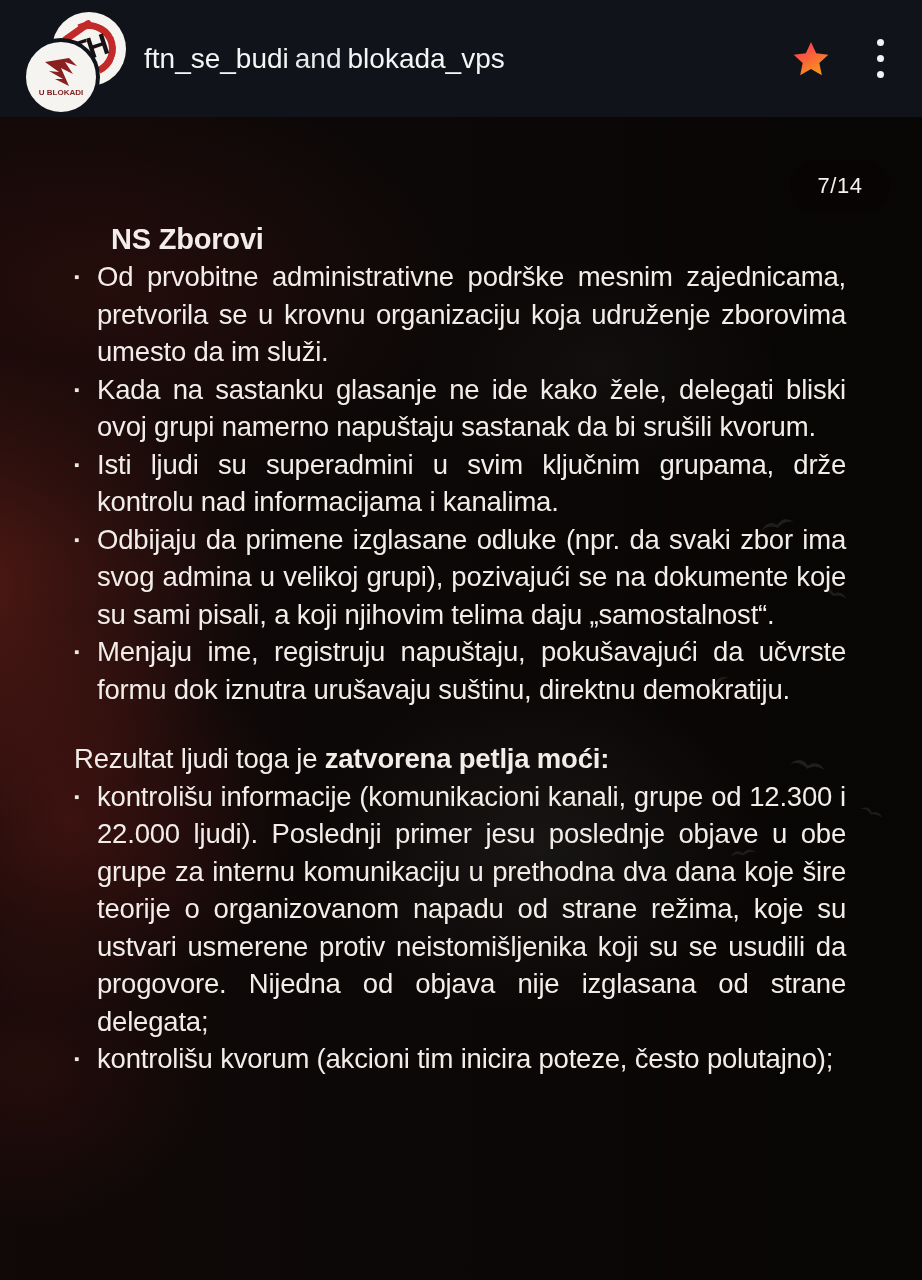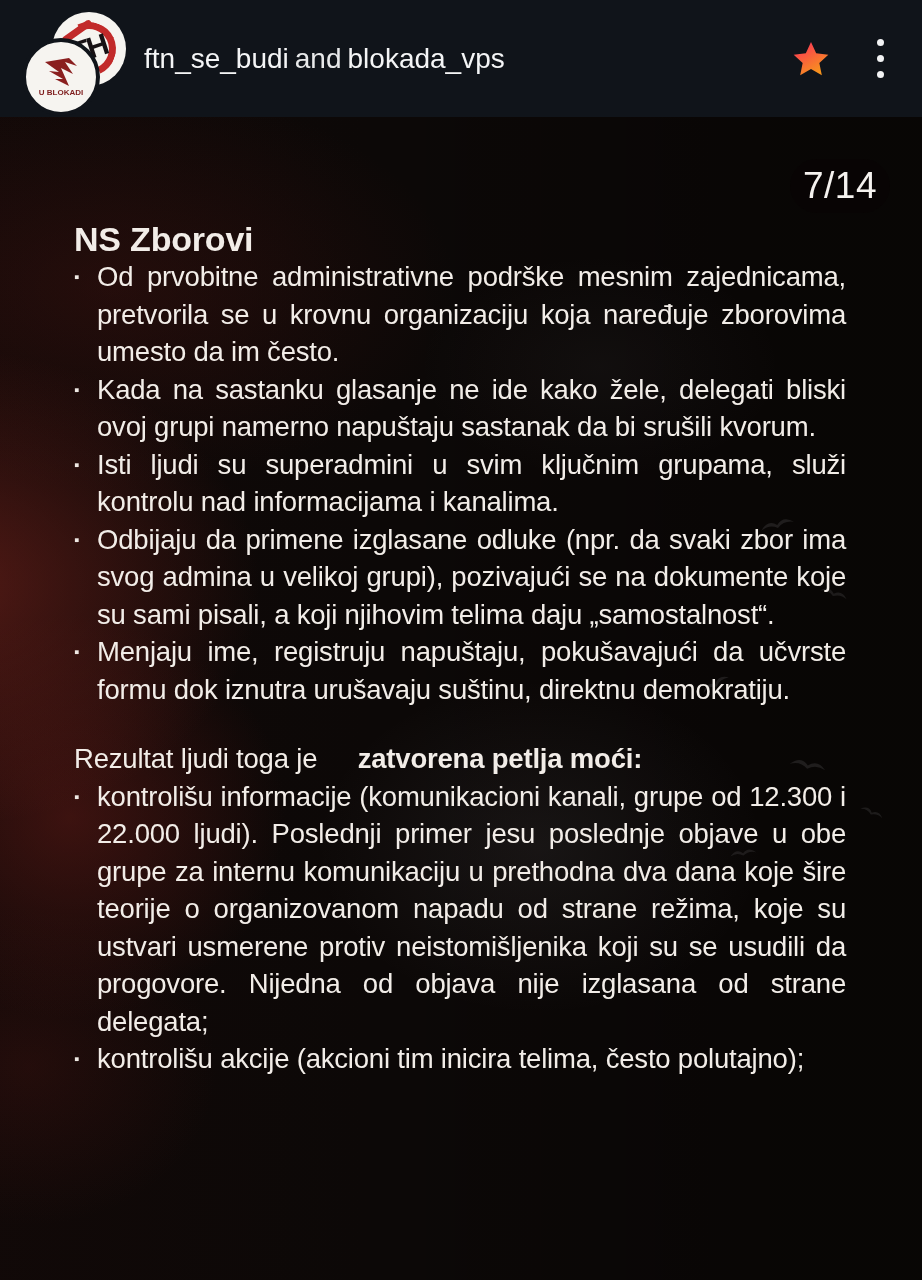--- a/index.html
+++ b/index.html
@@ -53,32 +53,32 @@
       radial-gradient(ellipse 300px 280px at 70px 700px, rgba(122,32,27,0.42), transparent 72%),
       radial-gradient(ellipse 480px 280px at 110px 170px, rgba(86,24,20,0.30), transparent 72%),
       radial-gradient(ellipse 260px 220px at 30px 950px, rgba(104,28,24,0.22), transparent 72%),
       linear-gradient(90deg, rgba(26,10,9,0.35), rgba(0,0,0,0) 40%, rgba(0,0,0,0.30) 85%),
       #0c0807;
   }
   .page-pill{
     position:absolute; top:42px; right:32px; min-width:100px; height:54px;
     background:rgba(8,4,4,0.72); border-radius:28px;
     display:flex; align-items:center; justify-content:center;
-    color:#f5f2ef; font-size:37px; letter-spacing:0.5px;
+    color:#f5f2ef; font-size:22px; letter-spacing:0.5px;
   }
   .slide-text{
     position:absolute; left:74px; right:76px; top:103px;
     color:#f2ede8; font-size:27.5px; line-height:37.5px; letter-spacing:-0.2px;
   }
-  .slide-title{ font-weight:700; font-size:34px; line-height:38px; }
+  .slide-title{ font-weight:700; font-size:29px; line-height:38px;margin-left:37px; }
   .bullet{ display:flex; }
   .bullet .marker{ flex:0 0 23px; font-size:15px; line-height:37.5px; color:#efe9e4; }
   .bullet .btext{ flex:1 1 auto; text-align:justify; }
   .result-line{ margin-top:32px; }
-  .result-line .bold-part{ font-weight:700;margin-left:33px; }
+  .result-line .bold-part{ font-weight:700; }
 
   .bird{ position:absolute; opacity:0.14; }
   .bird svg{ display:block; }
 </style>
 </head>
 <body>
 
 <div class="post-header">
 
   <div class="facepile">
@@ -153,46 +153,46 @@
     </span>
 
   <div class="page-pill">7/14</div>
 
   <div class="slide-text">
 
     <div class="slide-title">NS Zborovi</div>
 
     <div class="bullet">
       <span class="marker">▪</span>
-      <div class="btext">Od prvobitne administrativne podrške mesnim zajednicama, pretvorila se u krovnu organizaciju koja naređuje zborovima umesto da im često.</div>
+      <div class="btext">Od prvobitne administrativne podrške mesnim zajednicama, pretvorila se u krovnu organizaciju koja udruženje zborovima umesto da im služi.</div>
     </div>
     <div class="bullet">
       <span class="marker">▪</span>
       <div class="btext">Kada na sastanku glasanje ne ide kako žele, delegati bliski ovoj grupi namerno napuštaju sastanak da bi srušili kvorum.</div>
     </div>
     <div class="bullet">
       <span class="marker">▪</span>
-      <div class="btext">Isti ljudi su superadmini u svim ključnim grupama, služi kontrolu nad informacijama i kanalima.</div>
+      <div class="btext">Isti ljudi su superadmini u svim ključnim grupama, drže kontrolu nad informacijama i kanalima.</div>
     </div>
     <div class="bullet">
       <span class="marker">▪</span>
       <div class="btext">Odbijaju da primene izglasane odluke (npr. da svaki zbor ima svog admina u velikoj grupi), pozivajući se na dokumente koje su sami pisali, a koji njihovim telima daju „samostalnost“.</div>
     </div>
     <div class="bullet">
       <span class="marker">▪</span>
       <div class="btext">Menjaju ime, registruju napuštaju, pokušavajući da učvrste formu dok iznutra urušavaju suštinu, direktnu demokratiju.</div>
     </div>
 
     <div class="result-line">
       <span>Rezultat ljudi toga je </span><span class="bold-part">zatvorena petlja moći:</span>
     </div>
 
     <div class="bullet">
       <span class="marker">▪</span>
       <div class="btext">kontrolišu informacije (komunikacioni kanali, grupe od 12.300 i 22.000 ljudi). Poslednji primer jesu poslednje objave u obe grupe za internu komunikaciju u prethodna dva dana koje šire teorije o organizovanom napadu od strane režima, koje su ustvari usmerene protiv neistomišljenika koji su se usudili da progovore. Nijedna od objava nije izglasana od strane delegata;</div>
     </div>
     <div class="bullet">
       <span class="marker">▪</span>
-      <div class="btext">kontrolišu akcije (akcioni tim inicira telima, često polutajno);</div>
+      <div class="btext">kontrolišu kvorum (akcioni tim inicira poteze, često polutajno);</div>
     </div>
 
   </div>
 </div>
 
 </body></html>

